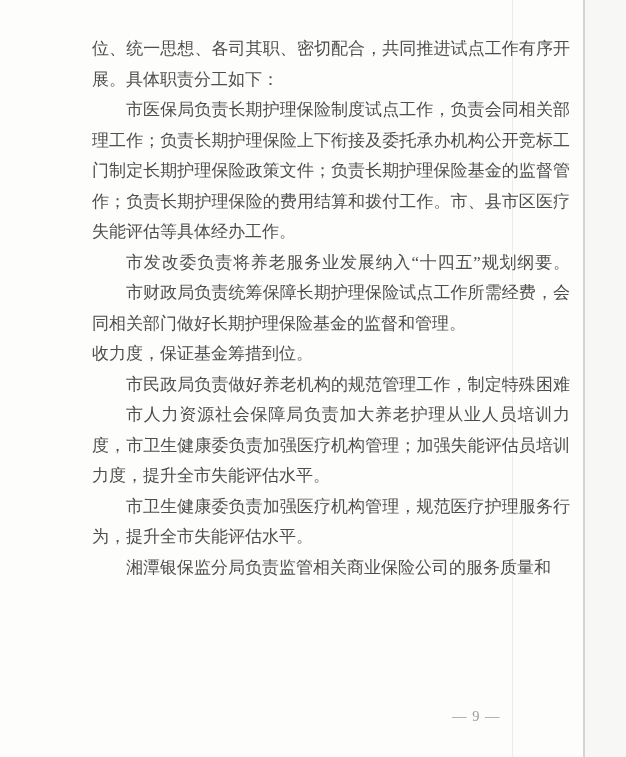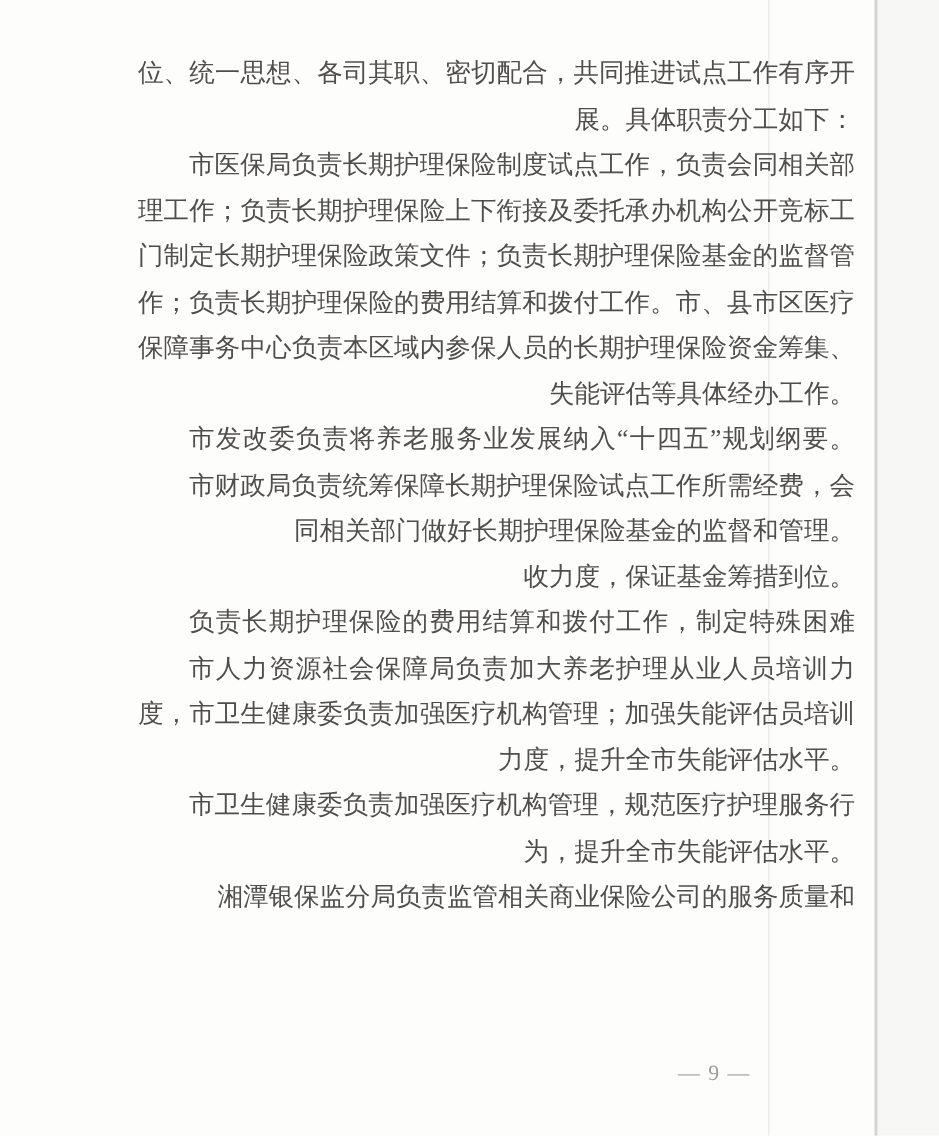--- a/index.html
+++ b/index.html
@@ -44,21 +44,20 @@
     position: absolute;
     left: 92px; top: 34px;
     width: 478px;
     color: #504e4c;
     font-size: 17px;
     line-height: 30.5px;
   }
   .line {
     height: 30.5px;
     white-space: nowrap;
-    text-align: right;
   }
   .line.fill {
     white-space: normal;
     text-align: justify;
     text-align-last: justify;
   }
   .line.indent {
     text-indent: 34px;
   }
   .page-number {
@@ -78,27 +77,26 @@
   <div class="scan-margin"></div>
   <div class="scan-line-1"></div>
   <div class="scan-line-2"></div>
   <div class="text-block" id="text-block">
       <div class="line fill">位、统一思想、各司其职、密切配合，共同推进试点工作有序开</div>
       <div class="line">展。具体职责分工如下：</div>
       <div class="line fill indent">市医保局负责长期护理保险制度试点工作，负责会同相关部</div>
       <div class="line fill">理工作；负责长期护理保险上下衔接及委托承办机构公开竞标工</div>
       <div class="line fill">门制定长期护理保险政策文件；负责长期护理保险基金的监督管</div>
       <div class="line fill">作；负责长期护理保险的费用结算和拨付工作。市、县市区医疗</div>
-      <div class="line fill">保障事务中心负责本区域内参保人员的长期护理保险资金筹集、</div>
       <div class="line">失能评估等具体经办工作。</div>
       <div class="line fill indent">市发改委负责将养老服务业发展纳入“十四五”规划纲要。</div>
       <div class="line fill indent">市财政局负责统筹保障长期护理保险试点工作所需经费，会</div>
       <div class="line">同相关部门做好长期护理保险基金的监督和管理。</div>
       <div class="line">收力度，保证基金筹措到位。</div>
-      <div class="line fill indent">负责长期护理保险的费用结算和拨付工作，制定特殊困难</div>
+      <div class="line fill indent">市民政局负责做好养老机构的规范管理工作，制定特殊困难</div>
       <div class="line fill indent">市人力资源社会保障局负责加大养老护理从业人员培训力</div>
       <div class="line fill">度，市卫生健康委负责加强医疗机构管理；加强失能评估员培训</div>
       <div class="line">力度，提升全市失能评估水平。</div>
       <div class="line fill indent">市卫生健康委负责加强医疗机构管理，规范医疗护理服务行</div>
       <div class="line">为，提升全市失能评估水平。</div>
       <div class="line indent">湘潭银保监分局负责监管相关商业保险公司的服务质量和</div>
     </div>
   <div class="page-number">— 9 —</div>
 </div>
 

